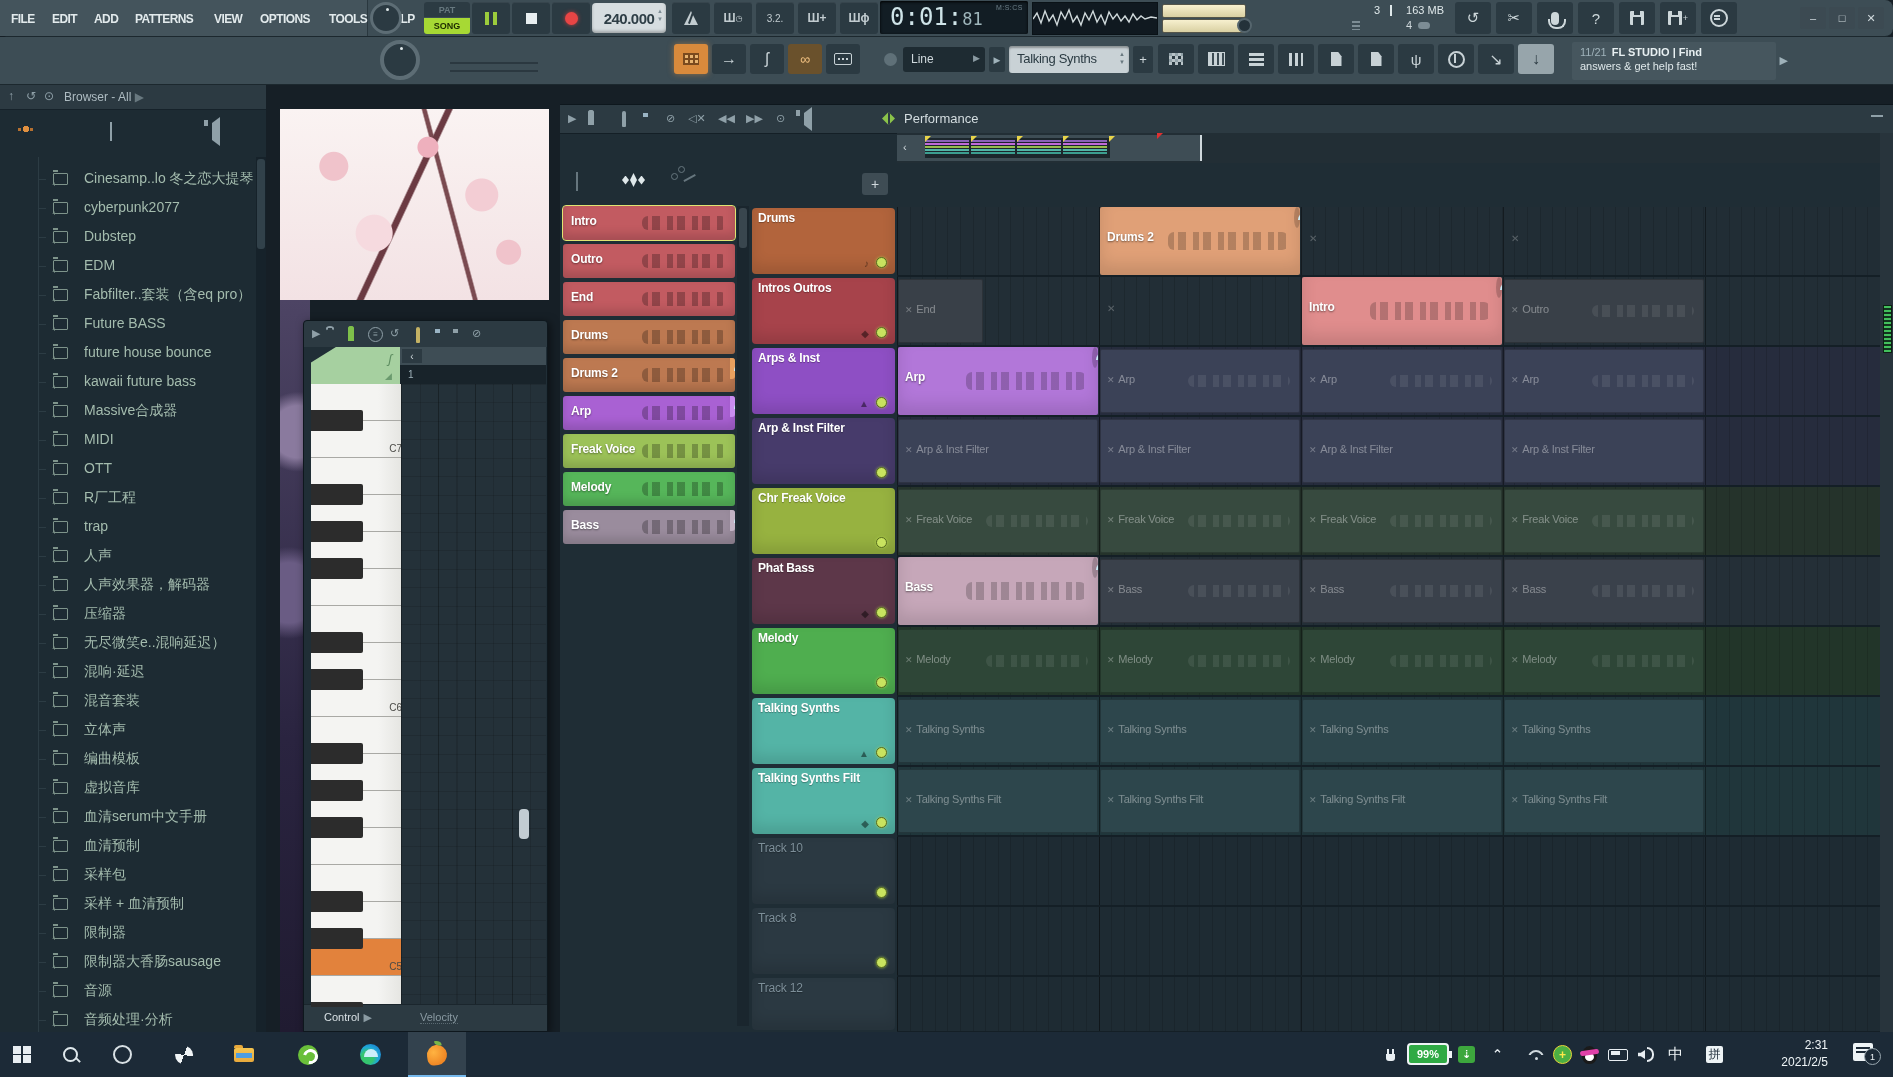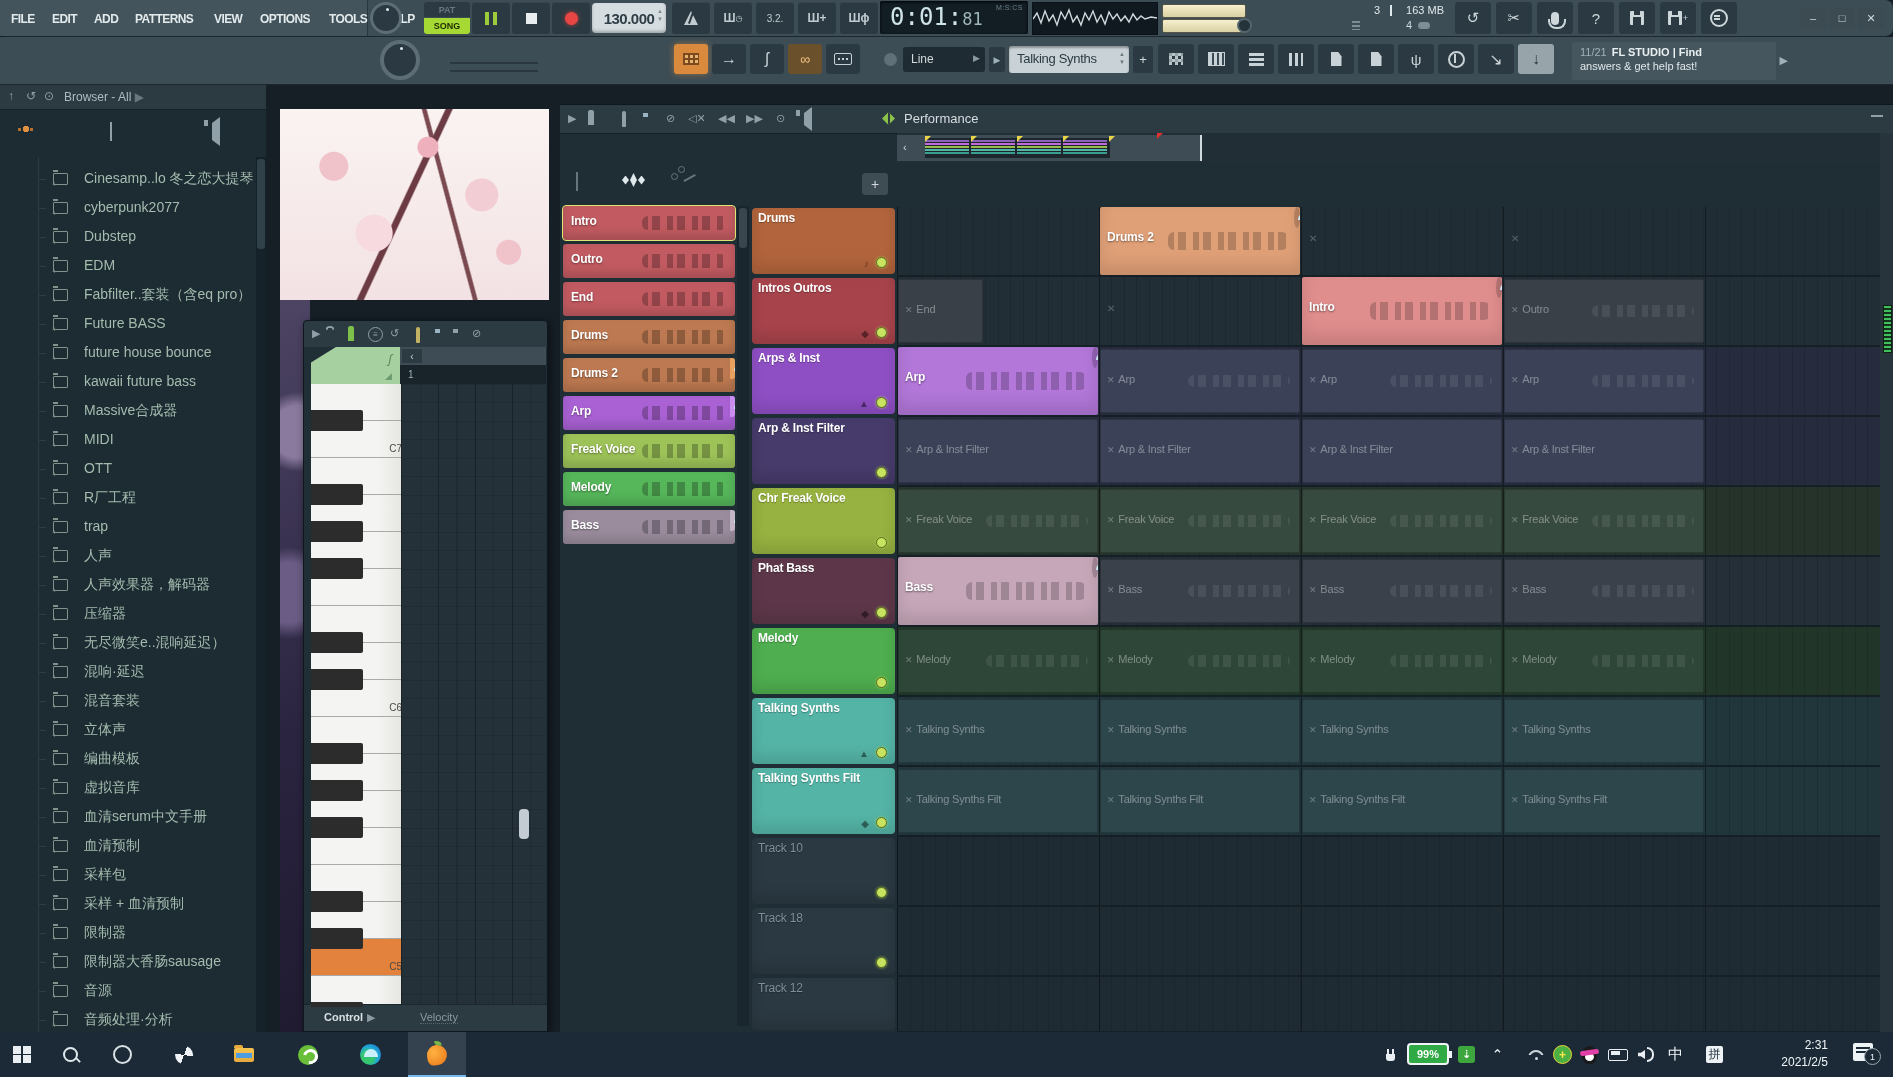--- a/index.html
+++ b/index.html
@@ -163,21 +163,21 @@
   .wkey{position:absolute;left:0;width:96px;height:37px;background:linear-gradient(90deg,#f4f4f2 70%,#e2e2de);border-bottom:1px solid #a9a9a5;box-sizing:border-box;}
   .wkey.orange{background:#e2823c;}
   .wkey .kl{position:absolute;right:5px;bottom:3px;font-size:10px;color:#4a4a46;}
   .bkey{position:absolute;left:0;width:52px;height:21px;background:#2c2c2c;border-radius:0 2px 2px 0;z-index:2;}
   #prgrid{position:absolute;left:97px;top:63px;right:1px;height:623px;background:
      repeating-linear-gradient(90deg,rgba(0,0,0,.22) 0 1px,transparent 1px 37px),
      repeating-linear-gradient(90deg,rgba(0,0,0,.12) 0 1px,transparent 1px 18.5px),
      repeating-linear-gradient(rgba(0,0,0,.12) 0 1px,transparent 1px 18.5px),#243139;}
   #prgrid .sh{position:absolute;left:118px;top:425px;width:10px;height:30px;background:#c2ccd2;border-radius:4px;}
   #prbottom{position:absolute;left:0;bottom:0;right:0;height:26px;background:#2c3a42;border-top:1px solid #1b262d;}
-  #prbottom .c{position:absolute;left:20px;top:6px;font-size:11px;font-weight:bold;color:#d8e0e4;text-align:center;}
+  #prbottom .c{position:absolute;left:20px;top:6px;font-size:11px;font-weight:normal;color:#d8e0e4;text-align:center;}
   #prbottom .c i{font-style:normal;color:#8a9aa2;margin-left:4px;}
   #prbottom .v{position:absolute;left:116px;top:6px;font-size:11px;color:#8a9aa2;border-bottom:1px dotted #5a6a72;}
   
   #plwin{position:absolute;left:560px;top:104px;width:1333px;height:928px;background:#1f2d35;border-top:1px solid #0e171d;}
   #pltitle{position:absolute;left:0;top:0;right:0;height:28px;background:#2c3a42;border-bottom:1px solid #141f26;}
   .plico{position:absolute;top:7px;color:#8fa0a8;font-size:11px;}
   #perfdiam{position:absolute;left:322px;top:7px;width:13px;height:13px;background:#8bc34a;
             clip-path:polygon(50% 0,100% 50%,50% 100%,0 50%);}
   #perfdiam:after{content:"";position:absolute;left:6px;top:0;width:1.5px;height:13px;background:#2c3a42;}
   #pltitletext{position:absolute;left:344px;top:6px;font-size:13px;color:#d4dde0;}
@@ -310,21 +310,21 @@
         <i></i>
         <i></i>
       </div>
     <div class="tbtn" style="left:512px;width:38px;">
         <span class="stopsq"></span>
       </div>
     <div class="tbtn" style="left:552px;width:38px;">
         <span class="recdot"></span>
       </div>
     <div id="bpm">
-      <span class="v">130.000</span>
+      <span class="v">240.000</span>
       <span class="spin">▲<br>▼</span>
     </div>
     <div class="tbtn" style="left:672px;width:38px;">
         <span class="metro"></span>
       </div>
     <div class="tbtn mini5" style="left:714px;width:38px;">Ш<span style="font-size:8px;">◷</span></div>
     <div class="tbtn" style="left:756px;width:38px;font-size:10px;">3.2.</div>
     <div class="tbtn mini5" style="left:798px;width:38px;">Ш+</div>
     <div class="tbtn mini5" style="left:840px;width:38px;">Шϕ</div>
     <div id="timepanel">
@@ -972,21 +972,21 @@
           <div class="clip" style="left: 607px; width: 200px; background: rgb(45, 70, 76);">
             <div class="lbl"><span class="x">✕</span><span>Talking Synths Filt</span></div>
           </div>
         </div>
         <div class="thead dimh" style="top: 733px; height: 66px; background: rgb(43, 57, 66);">
           <div class="nm">Track 10</div>
           <div class="led"></div>
         </div>
         <div class="trow" style="top: 732px; height: 70px; background-color: rgb(30, 43, 51);"></div>
         <div class="thead dimh" style="top: 803px; height: 66px; background: rgb(43, 57, 66);">
-          <div class="nm">Track 18</div>
+          <div class="nm">Track 8</div>
           <div class="led"></div>
         </div>
         <div class="trow" style="top: 802px; height: 70px; background-color: rgb(30, 43, 51);"></div>
         <div class="thead dimh" style="top: 873px; height: 52px; background: rgb(43, 57, 66);">
           <div class="nm">Track 12</div>
         </div>
         <div class="trow" style="top: 872px; height: 56px; background-color: rgb(30, 43, 51);"></div>
       </div>
 
     <div id="plscroll">

